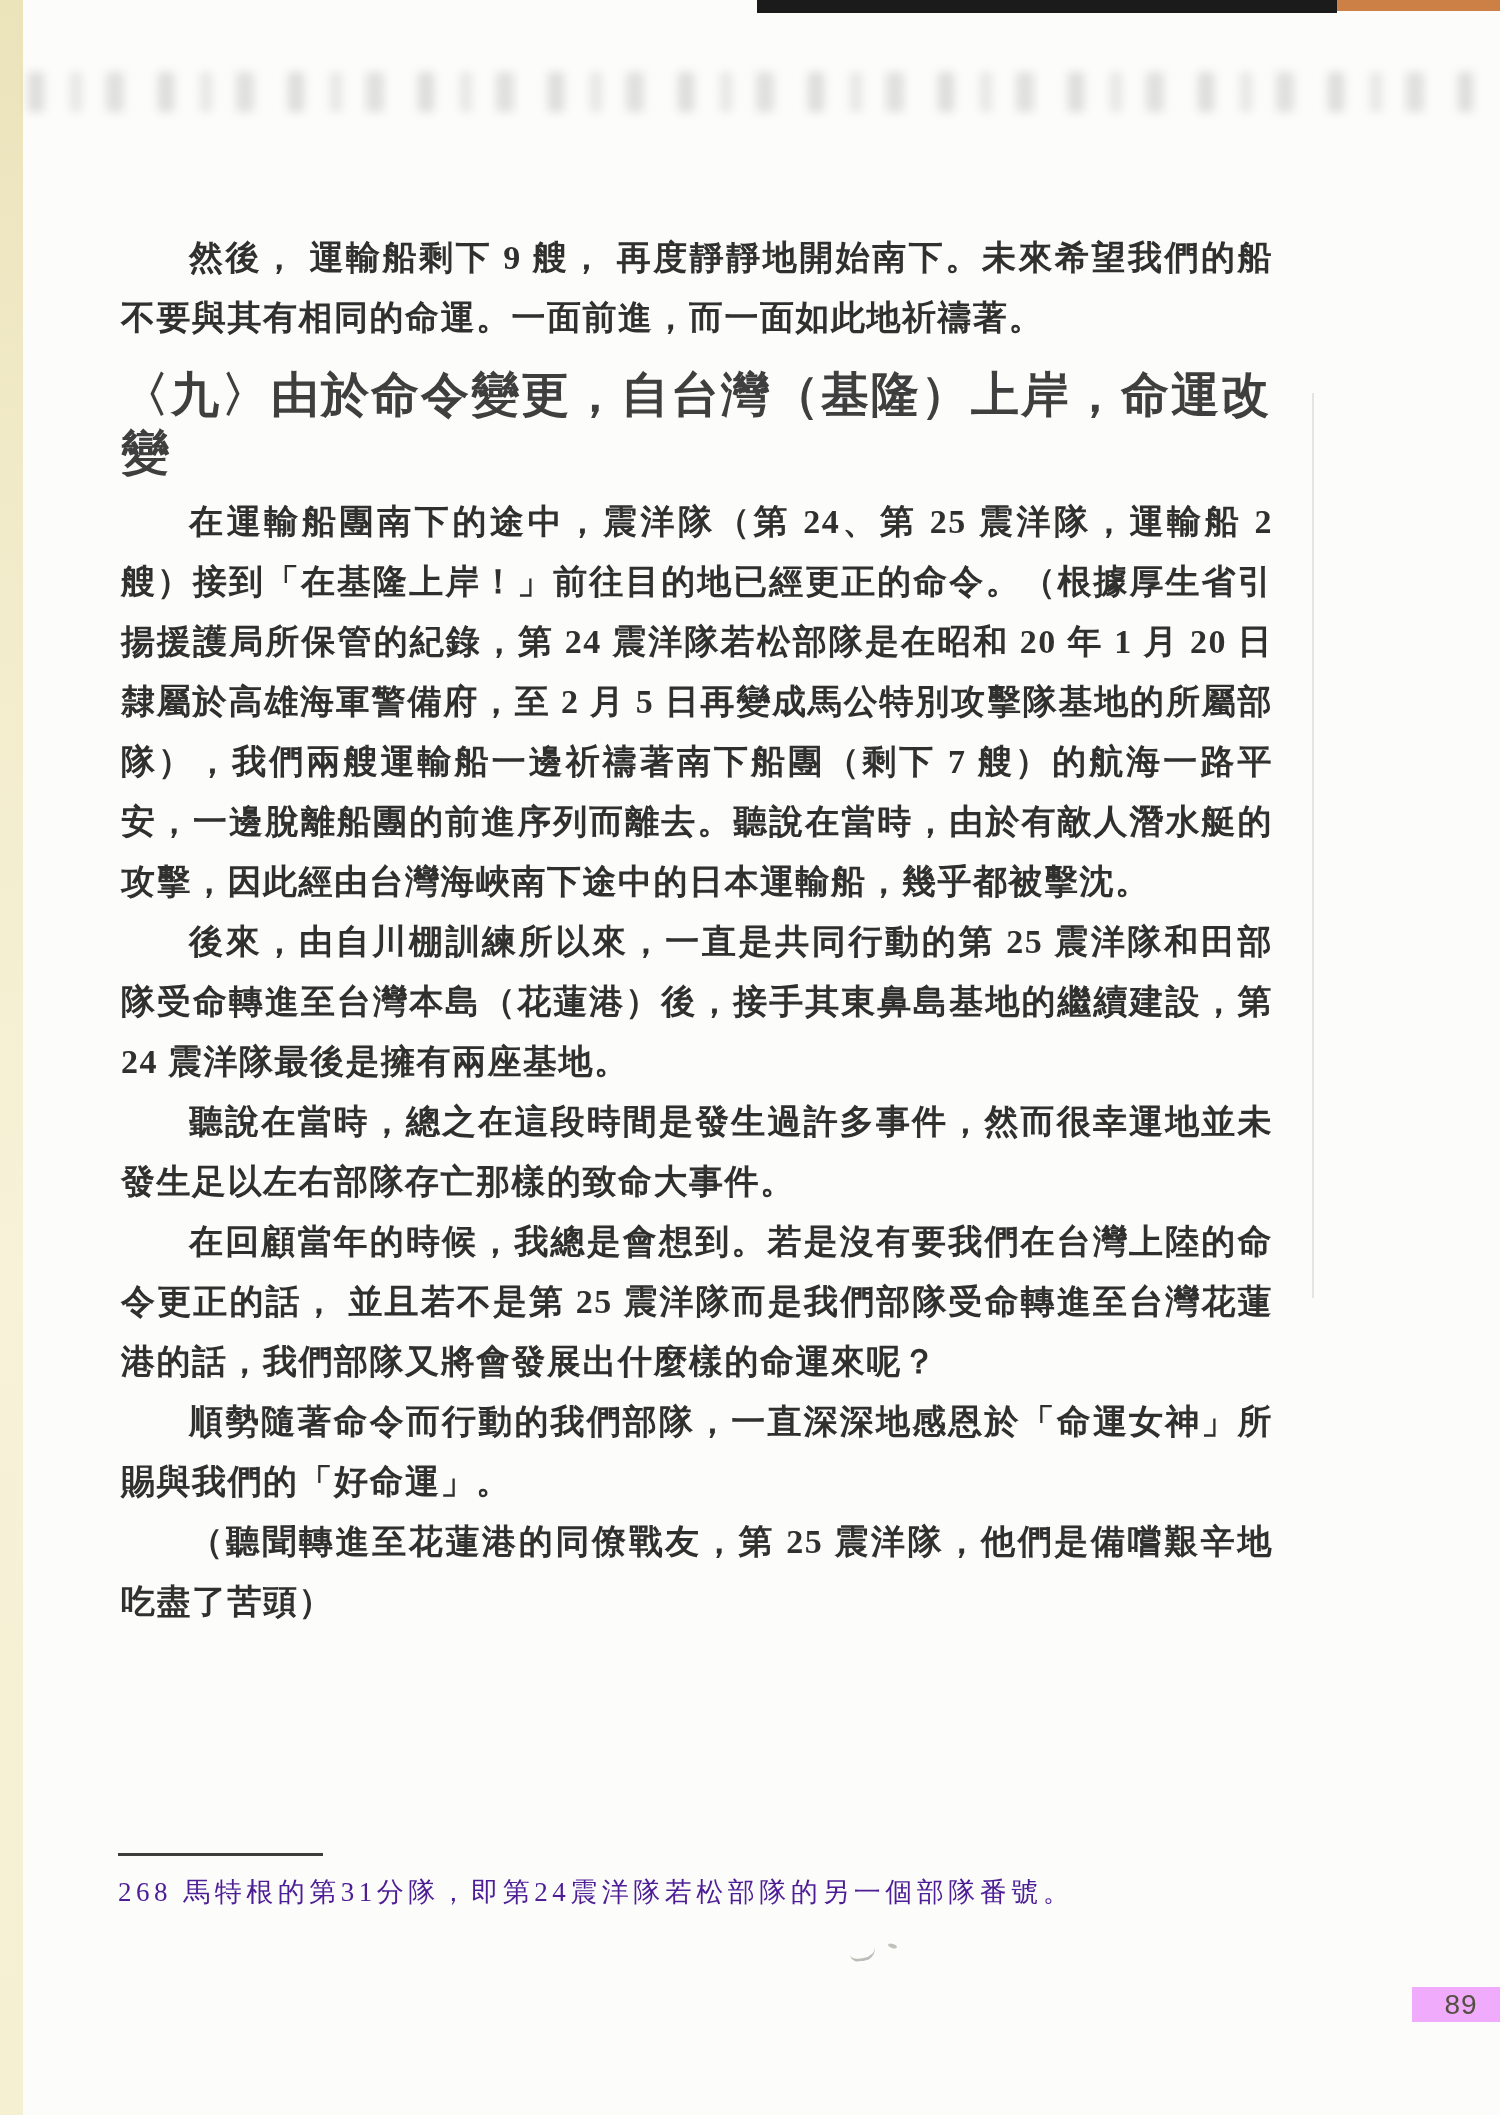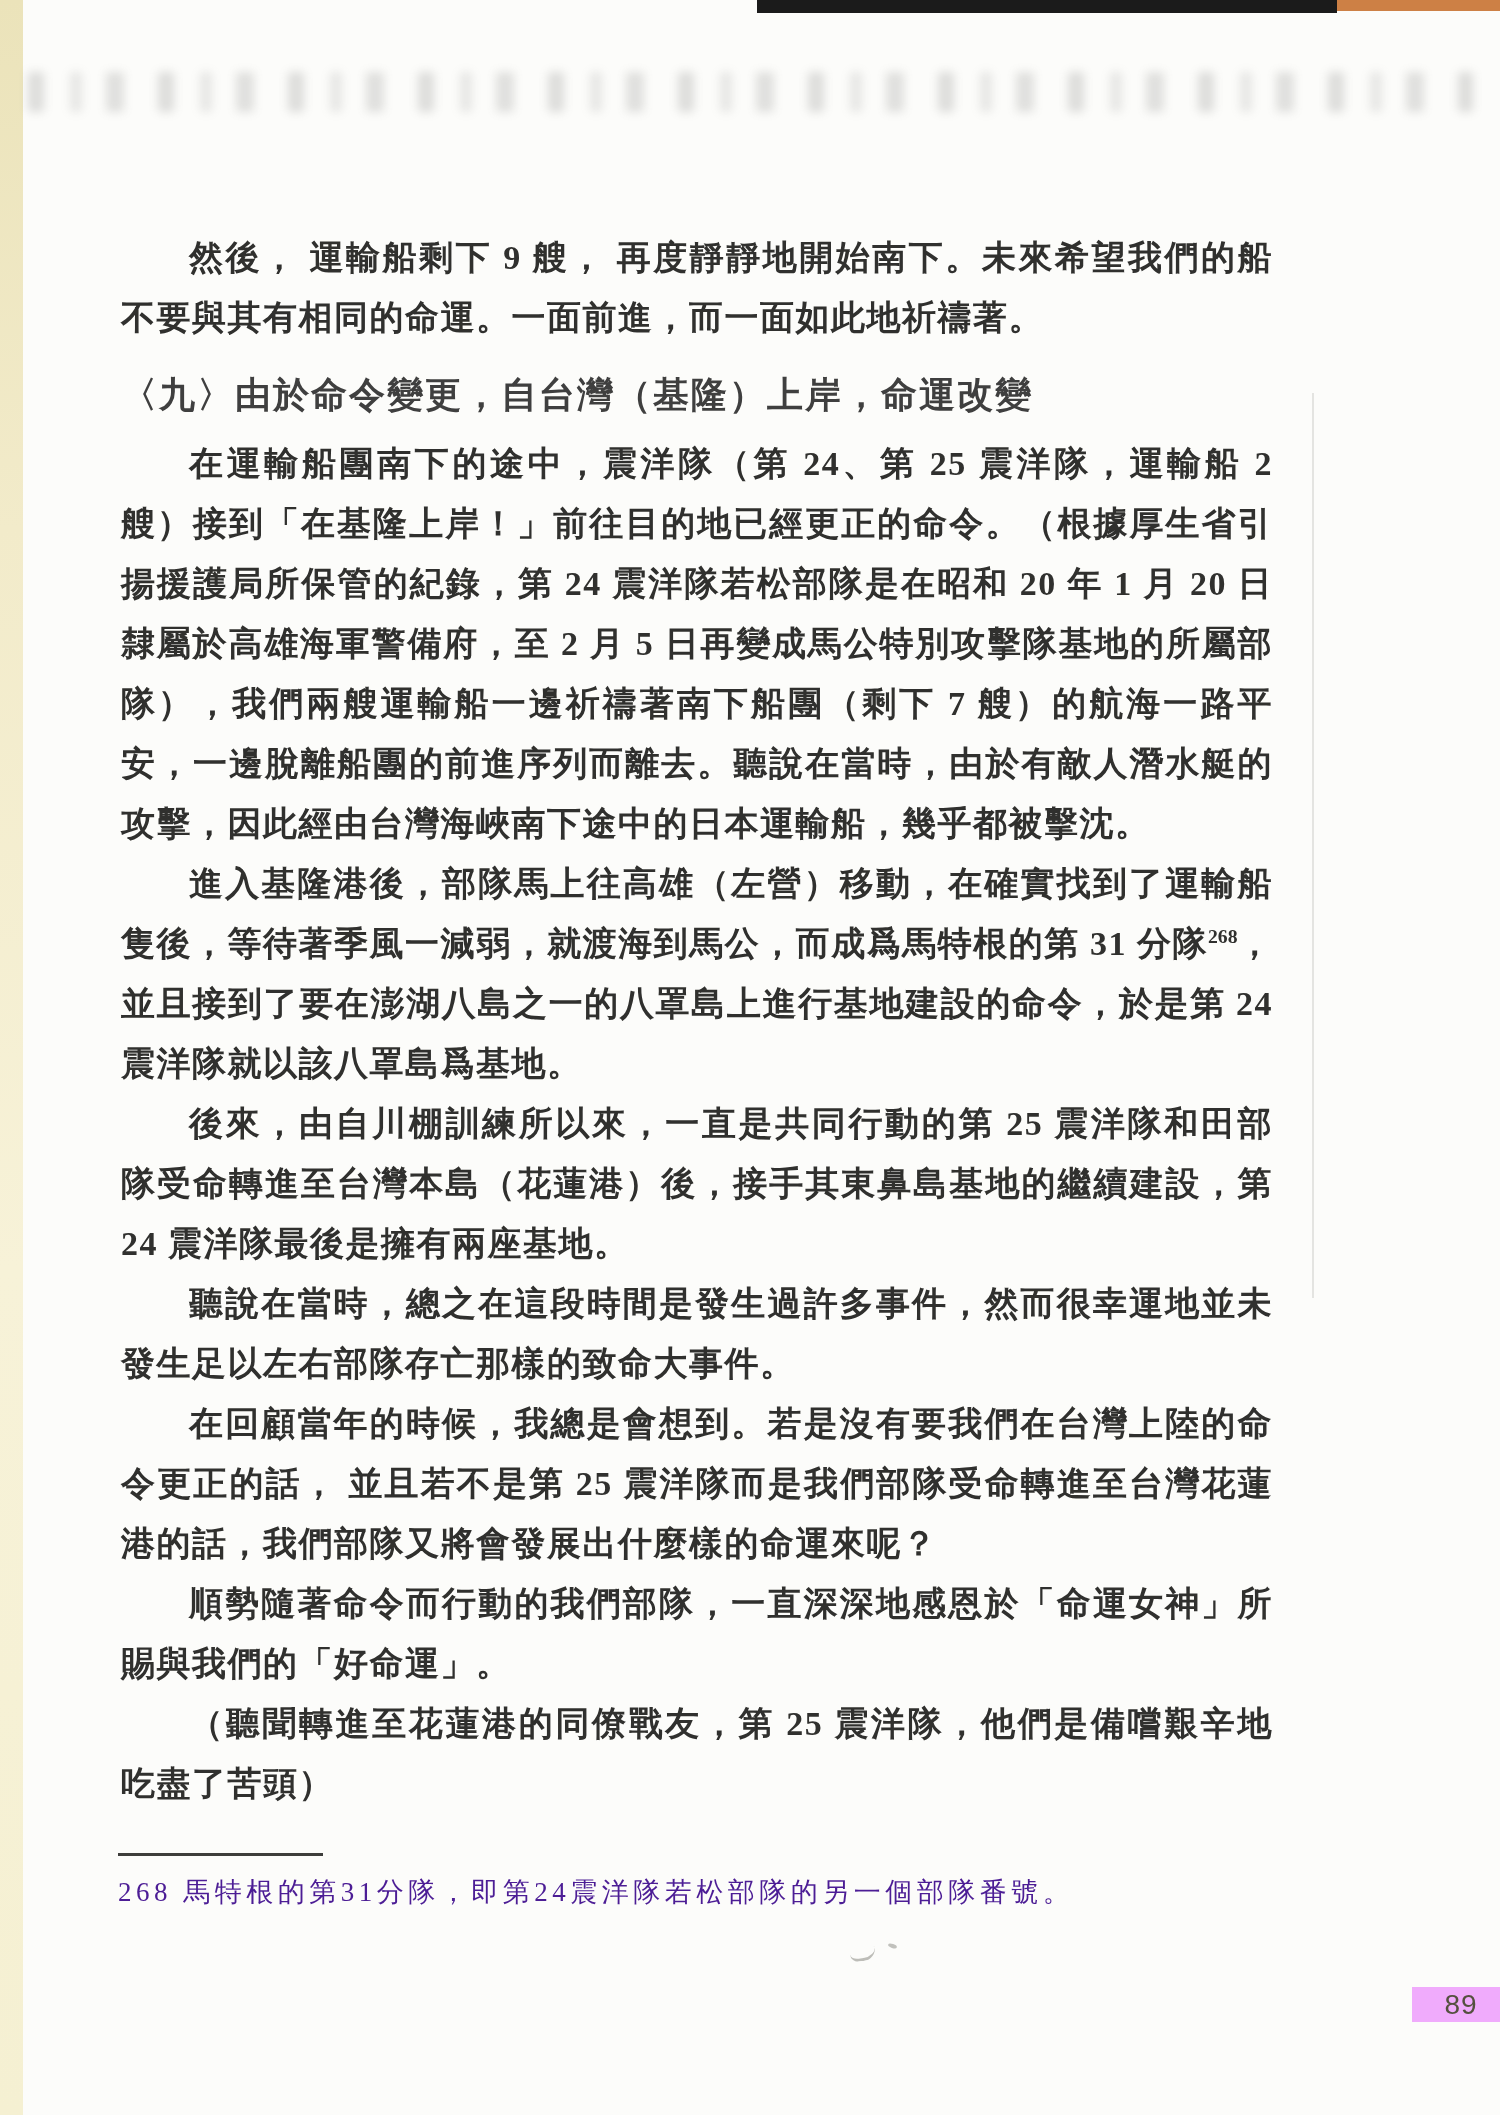--- a/index.html
+++ b/index.html
@@ -30,21 +30,21 @@
     position:absolute;left:1312px;top:393px;width:2px;height:905px;background:#e4e4e1;
   }
   .text-col{
     position:absolute;left:121px;top:228px;width:1152px;
     font-size:34px;line-height:60px;color:#30302e;
     text-align:justify;letter-spacing:1.5px;
   }
   .text-col p{margin:0;text-indent:2em;font-weight:bold;}
   .heading{
     font-family:"Liberation Sans","DejaVu Sans",sans-serif;
-    font-weight:bold;font-size:36px;line-height:58px;color:#3f3f3f;
+    font-weight:bold;font-size:48px;line-height:58px;color:#3f3f3f;
     letter-spacing:2px;margin:18px 0 10px 0;text-indent:0;text-align:left;
   }
   .fn-ref{
     font-size:0.58em;vertical-align:super;line-height:0;letter-spacing:0;
   }
   .footnote-rule{
     position:absolute;left:118px;top:1853px;width:205px;height:3px;background:#3d3d3b;
   }
   .footnote{
     position:absolute;left:118px;top:1872px;width:1230px;
@@ -77,21 +77,20 @@
   <div class="ghost-band"></div>
   <div class="v-line"></div>
 
   <main class="text-col">
     <p>然後， 運輸船剩下 9 艘， 再度靜靜地開始南下。未來希望我們的船不要與其有相同的命運。一面前進，而一面如此地祈禱著。</p>
 
     <h2 class="heading">〈九〉由於命令變更，自台灣（基隆）上岸，命運改變</h2>
 
     <p>在運輸船團南下的途中，震洋隊（第 24、第 25 震洋隊，運輸船 2 艘）接到「在基隆上岸！」前往目的地已經更正的命令。（根據厚生省引揚援護局所保管的紀錄，第 24 震洋隊若松部隊是在昭和 20 年 1 月 20 日隸屬於高雄海軍警備府，至 2 月 5 日再變成馬公特別攻擊隊基地的所屬部隊），我們兩艘運輸船一邊祈禱著南下船團（剩下 7 艘）的航海一路平安，一邊脫離船團的前進序列而離去。聽說在當時，由於有敵人潛水艇的攻擊，因此經由台灣海峽南下途中的日本運輸船，幾乎都被擊沈。</p>
 
-    <p><span>進入基隆港後，部隊馬上往高雄（左營）移動，在確實找到了運輸船隻後，等待著季風一減弱，就渡海到馬公，而成爲馬特根的第 31 分隊</span><sup class="fn-ref">268</sup><span>，並且接到了要在澎湖八島之一的八罩島上進行基地建設的命令，於是第 24 震洋隊就以該八罩島爲基地。</span></p>
 
     <p>後來，由自川棚訓練所以來，一直是共同行動的第 25 震洋隊和田部隊受命轉進至台灣本島（花蓮港）後，接手其東鼻島基地的繼續建設，第 24 震洋隊最後是擁有兩座基地。</p>
 
     <p>聽說在當時，總之在這段時間是發生過許多事件，然而很幸運地並未發生足以左右部隊存亡那樣的致命大事件。</p>
 
     <p>在回顧當年的時候，我總是會想到。若是沒有要我們在台灣上陸的命令更正的話， 並且若不是第 25 震洋隊而是我們部隊受命轉進至台灣花蓮港的話，我們部隊又將會發展出什麼樣的命運來呢？</p>
 
     <p>順勢隨著命令而行動的我們部隊，一直深深地感恩於「命運女神」所賜與我們的「好命運」。</p>
 
     <p>（聽聞轉進至花蓮港的同僚戰友，第 25 震洋隊，他們是備嚐艱辛地吃盡了苦頭）</p>

